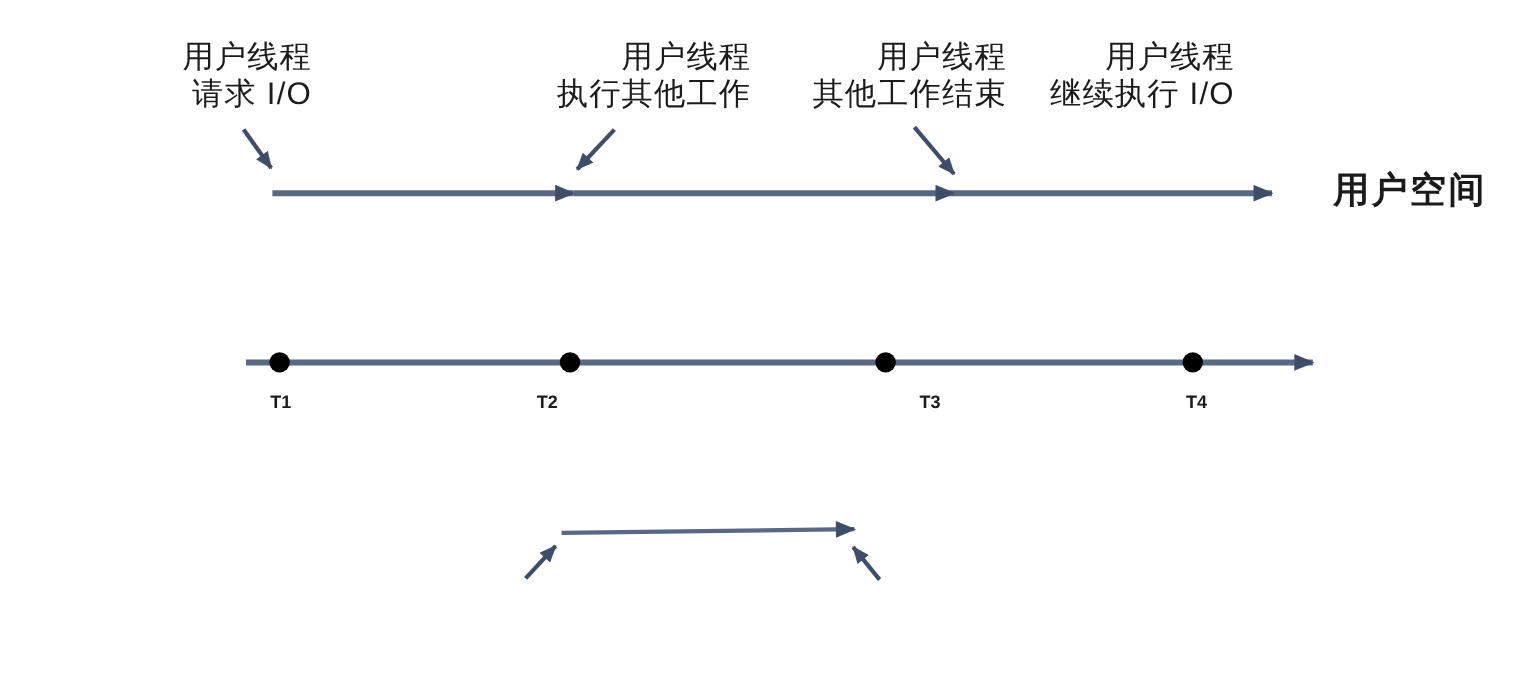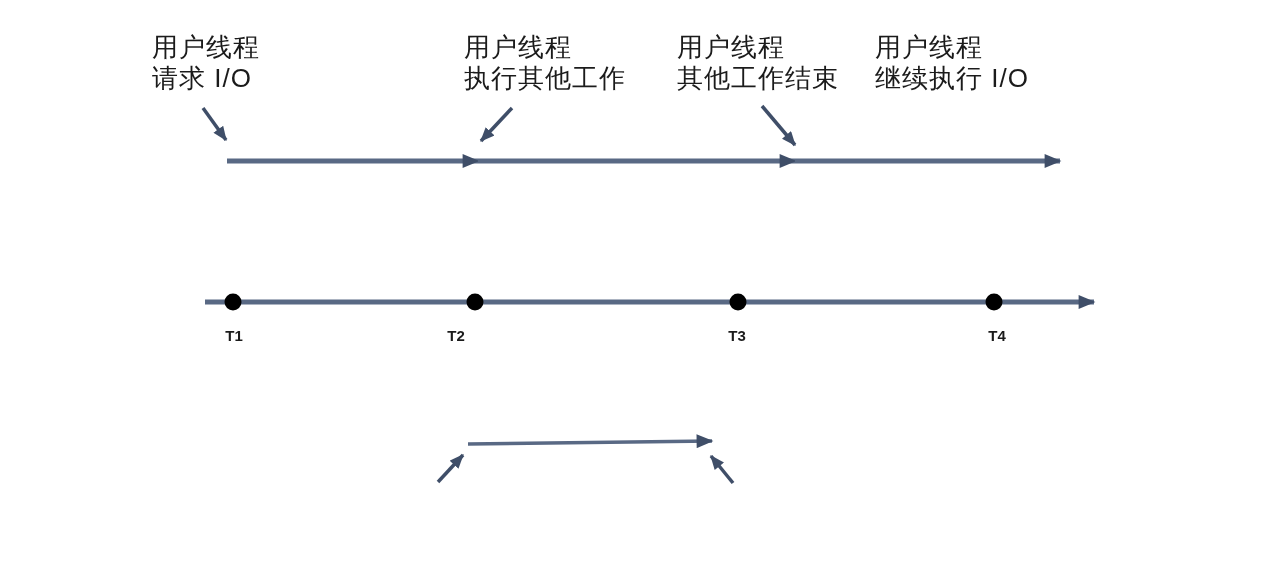--- a/index.html
+++ b/index.html
@@ -7,21 +7,21 @@
   }
   html,body{margin:0;padding:0;background:var(--bg);}
   .stage{
     position:relative; width:1274px; height:568px; background:var(--bg);
     font-family:"Liberation Sans", sans-serif; color:var(--text); overflow:hidden;
   }
   .stage svg{position:absolute; left:0; top:0;}
   .anno{
     position:absolute; transform:translateX(-50%);
     font-size:26px; line-height:31px; letter-spacing:1px;
-    text-align:left; white-space:pre-line; color:var(--text);
+    text-align:right; white-space:pre-line; color:var(--text);
   }
   .rowlabel{
     position:absolute; font-size:30px; line-height:34px; font-weight:bold;
     letter-spacing:2px; white-space:nowrap; color:var(--text);
   }
   .tlabel{
     position:absolute; transform:translateX(-50%);
     font-size:15px; line-height:26px; font-weight:bold; color:var(--text);
   }
 </style>
@@ -69,20 +69,21 @@
 
   <div class="anno" style="left:206px; top:32px">用户线程
 请求 I/O</div>
   <div class="anno" style="left:545px; top:32px">用户线程
 执行其他工作</div>
   <div class="anno" style="left:758px; top:32px">用户线程
 其他工作结束</div>
   <div class="anno" style="left:952px; top:32px">用户线程
 继续执行 I/O</div>
 
+  <div class="rowlabel" style="left:1111px; top:142px">用户空间</div>
 
   <div class="tlabel" style="left:234px; top:323px">T1</div>
   <div class="tlabel" style="left:456px; top:323px">T2</div>
-  <div class="tlabel" style="left:737px; top:323px">T3</div>
+  <div class="tlabel" style="left:775px; top:323px">T3</div>
   <div class="tlabel" style="left:997px; top:323px">T4</div>
 
 
 </div>
 
 </body></html>

